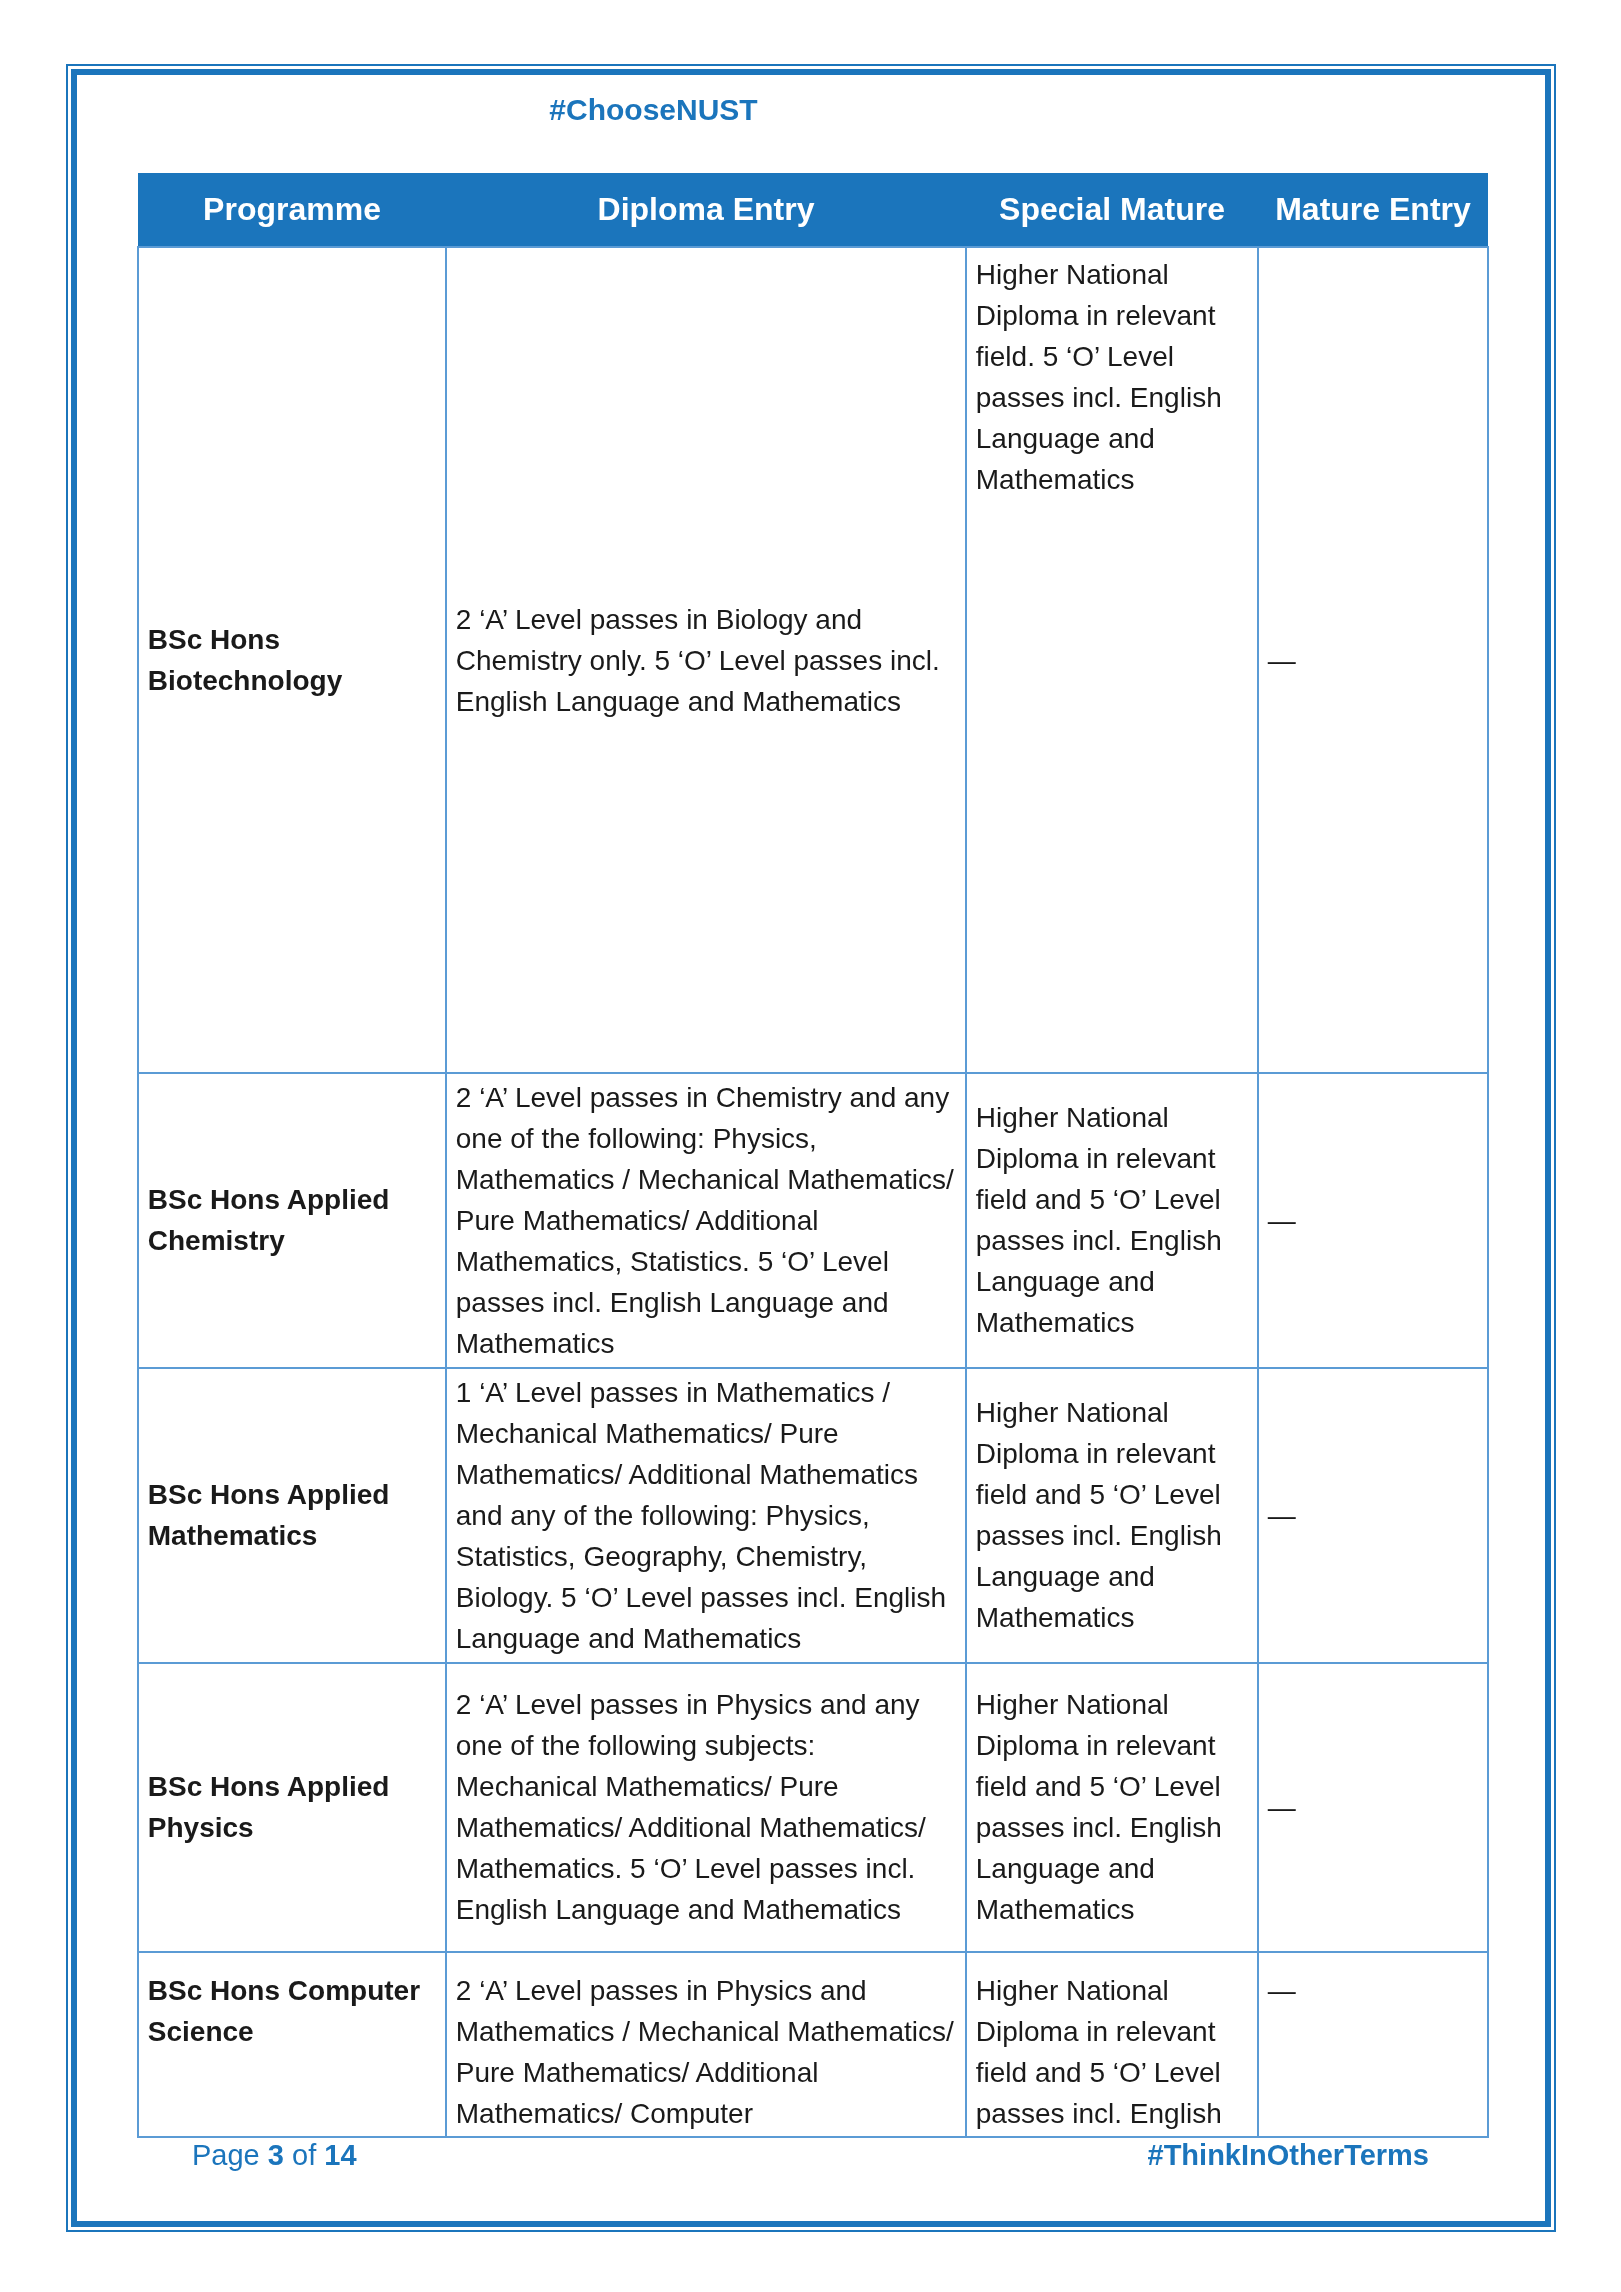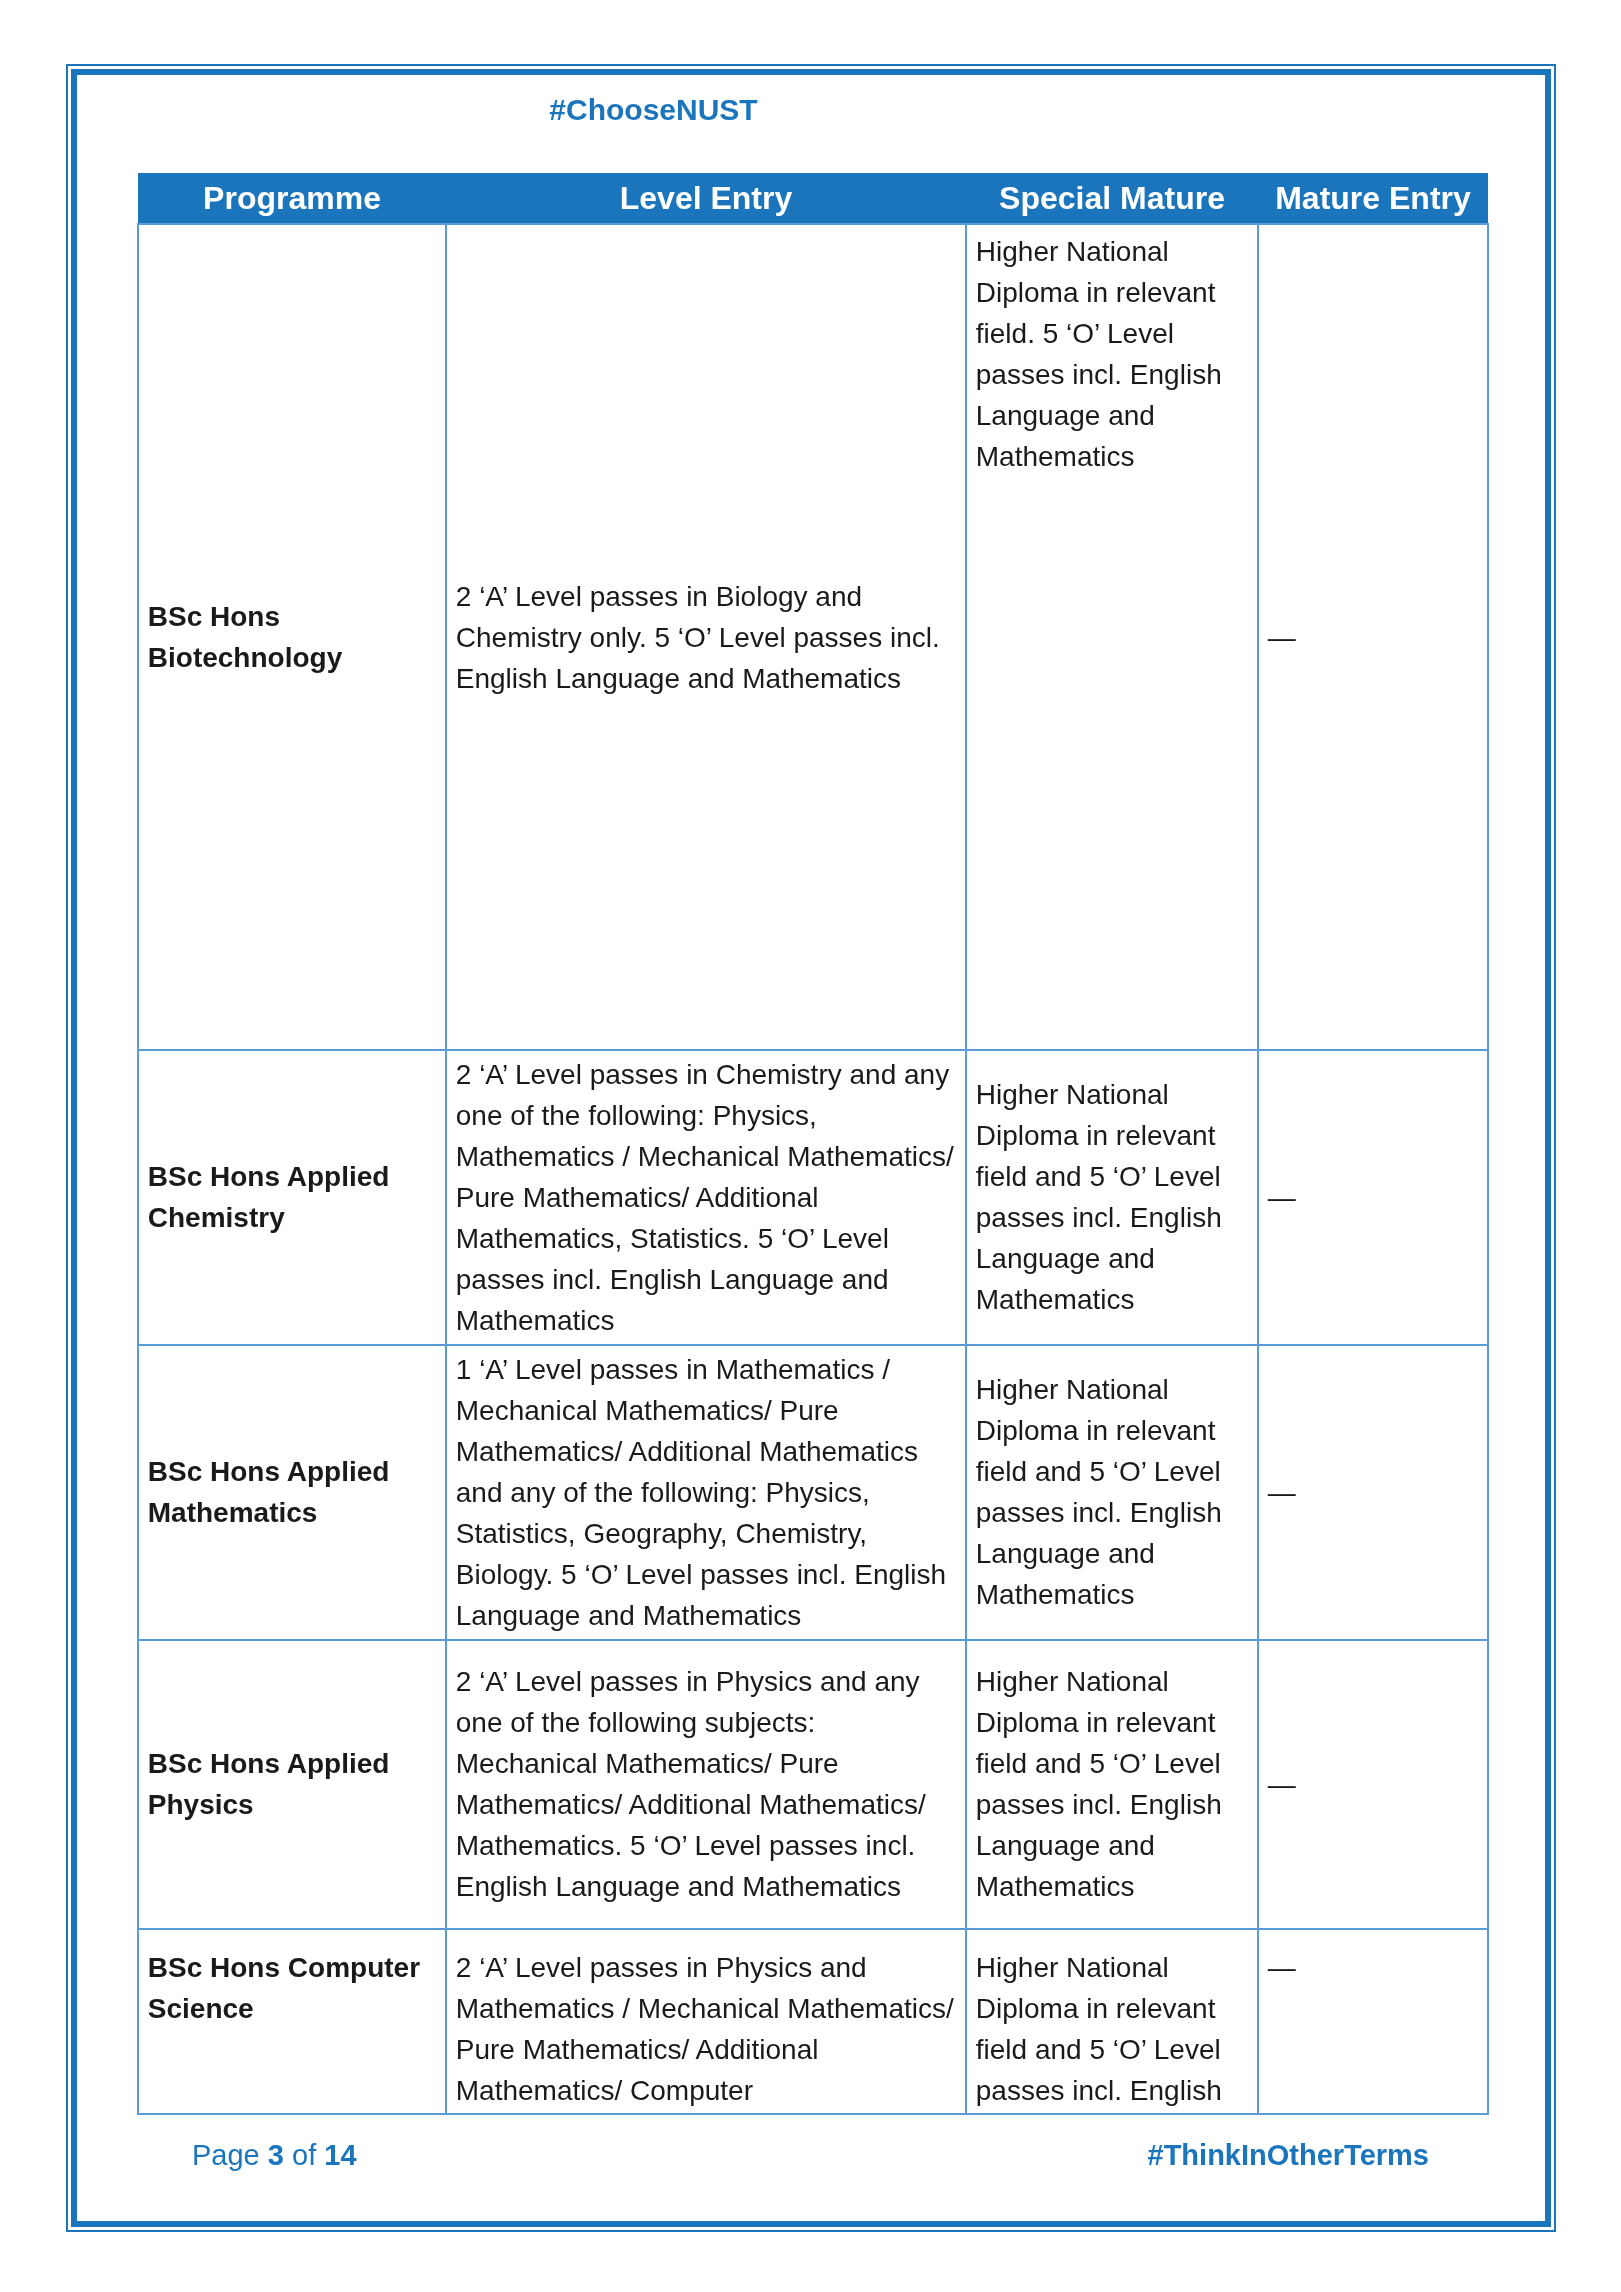--- a/index.html
+++ b/index.html
@@ -36,21 +36,21 @@
   
   table.prog-table{
     position:absolute;left:137px;top:173px;width:1351px;
     border-collapse:collapse;table-layout:fixed;
     background:#fff;
   }
   .prog-table th{
     background:var(--brand-blue);
     color:#ffffff;
     font-size:32px;font-weight:bold;
-    height:51px;text-align:center;vertical-align:middle;
+    height:74px;text-align:center;vertical-align:middle;
     border:none;padding:0;
   }
   .prog-table td{
     border:2px solid var(--cell-border);
     font-size:28px;line-height:41px;
     color:var(--text-black);
     padding:2.9px 8.8px;
     vertical-align:middle;
     overflow:hidden;
     word-wrap:break-word;
@@ -84,21 +84,21 @@
 <table class="prog-table">
   <colgroup>
     <col style="width:308px">
     <col style="width:520px">
     <col style="width:292px">
     <col style="width:230px">
   </colgroup>
   <thead>
     <tr>
       <th>Programme</th>
-      <th>Level Entry</th>
+      <th>Diploma Entry</th>
       <th>Special Mature</th>
       <th>Mature Entry</th>
     </tr>
   </thead>
   <tbody>
     <tr class="r0">
       <td class="cell-prog">BSc Hons Biotechnology</td>
       <td class="cell-normal">2 ‘A’ Level passes in Biology and Chemistry only. 5 ‘O’ Level passes incl. English Language and Mathematics</td>
       <td class="cell-special">Higher National Diploma in relevant field. 5 ‘O’ Level passes incl. English Language and Mathematics</td>
       <td class="cell-mature">—</td>

